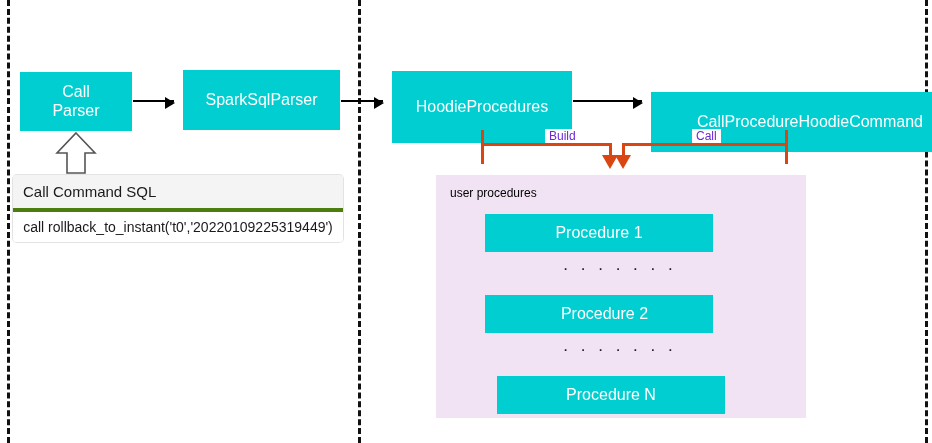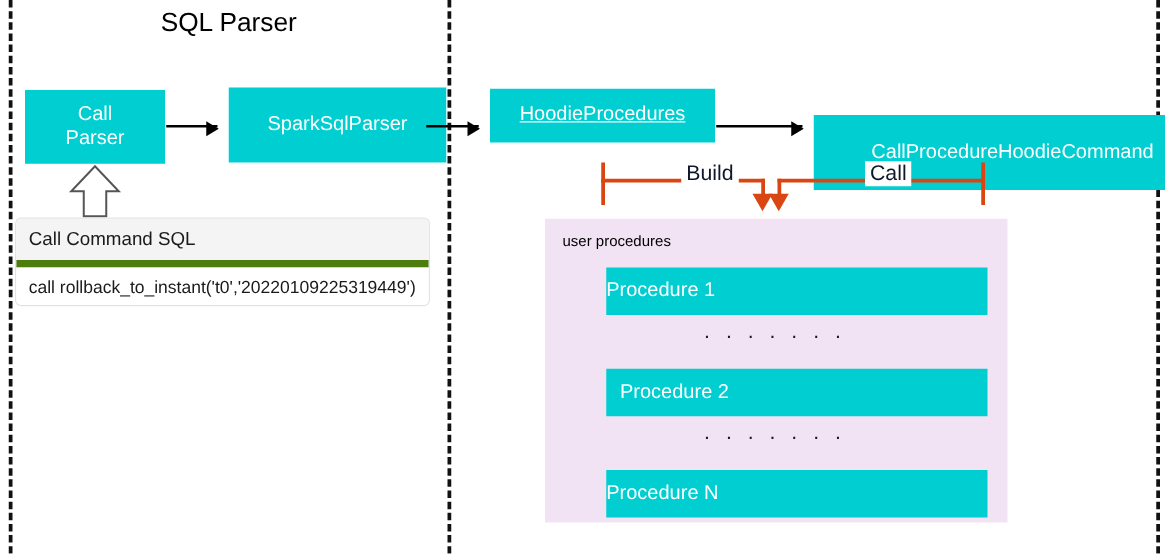--- a/index.html
+++ b/index.html
@@ -46,22 +46,22 @@
     color: #ffffff;
     display: flex;
     align-items: center;
     justify-content: center;
     text-align: center;
     font-size: 16px;
     line-height: 1.18;
     box-sizing: border-box;
   }
   #box-call-command { left: 20px;  top: 72px; width: 112px; height: 59px; }
-  #box-spark-parser { left: 183px; top: 70px; width: 174px; height: 60px; }
-  #box-hoodie-proc  { left: 392px; top: 71px; width: 180px; height: 43px; text-decoration: underline; }
+  #box-spark-parser { left: 183px; top: 70px; width: 157px; height: 60px; }
+  #box-hoodie-proc  { left: 392px; top: 71px; width: 180px; height: 72px; }
   #box-callproc-cmd { left: 651px; top: 70px; width: 318px; height: 60px; margin-top: 22px; }
 
   
   .harrow {
     position: absolute;
     height: 0;
     border-top: 2.5px solid #000000;
   }
   .harrow::after {
     content: "";
@@ -95,40 +95,40 @@
     border-radius: 4px;
     overflow: hidden;
     box-shadow: 0 0 0 1px #e3e3e3;
     background: #ffffff;
   }
   .sql-row {
     box-sizing: border-box;
     padding: 7px 10px;
     font-size: 14px;
     color: #1a1a1a;
-    border-bottom: 6px solid #4d7c0f;
+    border-bottom: 4px solid #4d7c0f;
     white-space: nowrap;
     background: #ffffff;
   }
   .sql-row.header {
     background: #f4f4f4;
     font-size: 15px;
     padding: 8px 10px;
   }
-  .sql-row:last-child { border-bottom: none; }
+  .sql-row:last-child { border-bottom: none; text-align: center; }
 
   
   .oline {
     position: absolute;
     background: #d94612;
   }
   .olabel {
     position: absolute;
-    font-size: 17px;
-    color: #0f172a;
+    font-size: 12px;
+    color: #6d28d9;
     background: #ffffff;
     padding: 0 4px;
     white-space: nowrap;
   }
   .oarrowhead {
     position: absolute;
     width: 0; height: 0;
     border-left: 8px solid transparent;
     border-right: 8px solid transparent;
     border-top: 14px solid #d94612;
@@ -146,32 +146,33 @@
   #user-proc-caption {
     position: absolute;
     left: 14px;
     top: 11px;
     font-size: 12px;
     color: #000000;
   }
   .proc-box {
     position: absolute;
     left: 49px;
-    width: 305px;
+    width: 228px;
     height: 38px;
     background: #00CED1;
     color: #ffffff;
     font-size: 16px;
     display: flex;
     align-items: center;
+    justify-content: center;
     box-sizing: border-box;
   }
   #proc-1 { top: 39px; }
   #proc-2 { top: 120px; padding-left: 11px; }
-  #proc-n { top: 201px; }
+  #proc-n { top: 201px; margin-left: 12px; }
 
   .proc-dots {
     position: absolute;
     left: 49px;
     width: 270px;
     text-align: center;
     font-size: 17px;
     letter-spacing: 4px;
     color: #1a1a1a;
   }
@@ -180,21 +181,20 @@
 </style>
 </head>
 <body>
 
 <div id="canvas">
 
   <div class="vdash" id="dash-left"></div>
   <div class="vdash" id="dash-mid"></div>
   <div class="vdash" id="dash-right"></div>
 
-  <div class="section-title" id="title-sql">SQL Parser</div>
 
   <div class="tealbox" id="box-call-command">
     <div>
       <span>Call</span><br>
       <span>Parser</span>
     </div>
   </div>
 
   <div class="tealbox" id="box-spark-parser">
     <span>SparkSqlParser</span>

